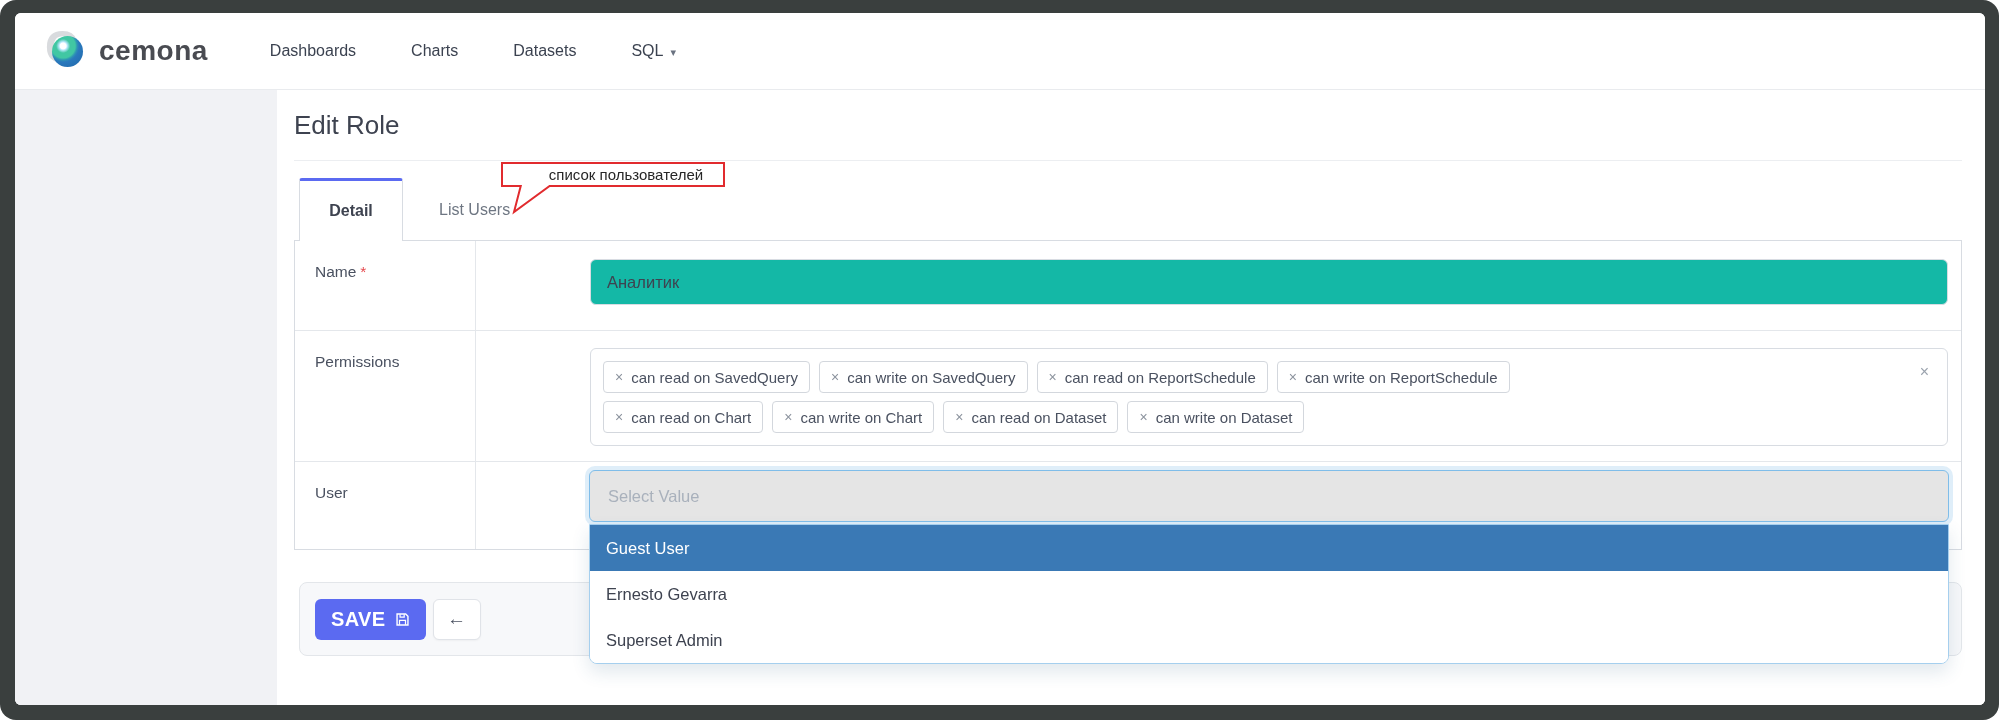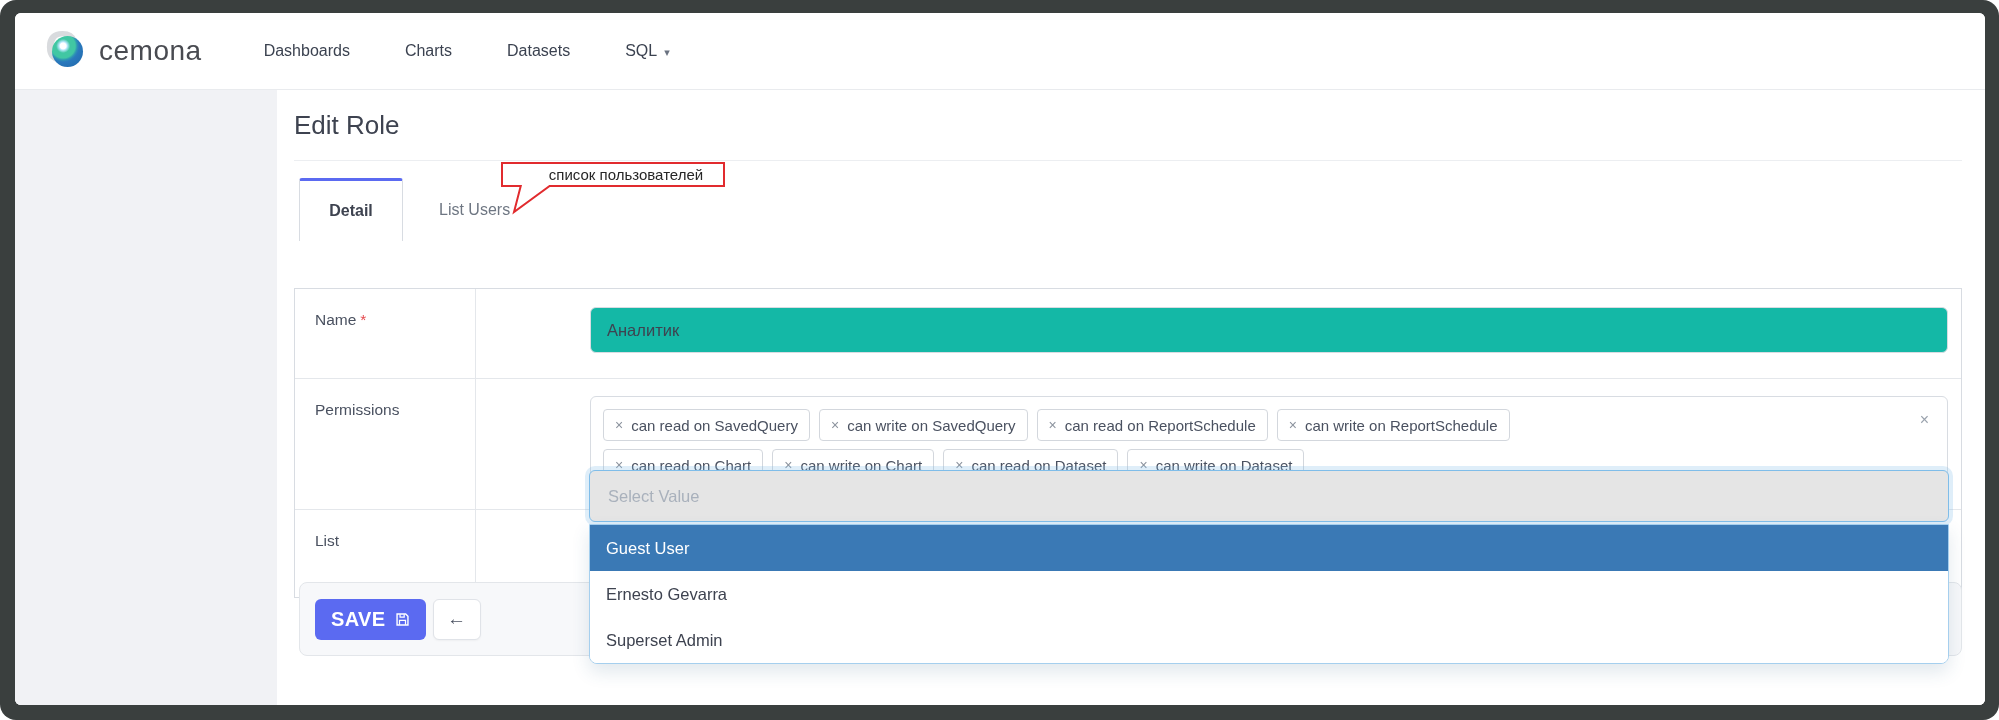--- a/index.html
+++ b/index.html
@@ -7,21 +7,21 @@
   .frame{position:relative;width:1999px;height:720px;background:#3a3f3e;border-radius:16px;overflow:hidden;}
   .screen{position:absolute;left:15px;top:13px;right:14px;bottom:15px;background:#ffffff;border-radius:6px;overflow:hidden;}
 
   
   .navbar{position:absolute;left:0;top:0;right:0;height:77px;background:#ffffff;border-bottom:1px solid #e9ebee;display:flex;align-items:center;}
   .logo{display:flex;align-items:center;margin-left:30px;cursor:pointer;}
   .logo-mark{position:relative;width:44px;height:46px;}
   .logo-c{position:absolute;left:0;top:-8px;font-size:46px;font-weight:700;color:#d9dbde;}
   .logo-globe{position:absolute;left:7px;top:8px;width:31px;height:31px;border-radius:50%;
     background:radial-gradient(circle at 36% 32%, #ffffff 0 3px, #bfe9ff 4px, #41c7a3 7px 12px, #2e94b4 14px, #2a79bd 16px, #1f66a8 100%);}
-  .logo-text{margin-left:10px;font-size:28px;font-weight:400;color:#494b51;letter-spacing:.5px;}
+  .logo-text{margin-left:10px;font-size:28px;font-weight:700;color:#494b51;letter-spacing:.5px;}
   .nav-items{display:flex;align-items:center;margin-left:62px;gap:55px;}
   .nav-item{display:flex;align-items:center;font-size:16px;color:#3b4250;cursor:pointer;}
   .nav-item .caret{font-size:11px;color:#6a7280;margin-left:7px;padding-top:2px;}
 
   
   .main{position:absolute;left:0;top:77px;right:0;bottom:0;background:#f1f2f5;}
   .left-rail{position:absolute;left:0;top:0;bottom:0;width:262px;background:#f1f2f5;}
   .content{position:absolute;left:262px;top:0;right:0;bottom:0;background:#ffffff;}
 
   .page-title{position:absolute;left:17px;top:20px;font-size:26px;font-weight:500;color:#3e4350;}
@@ -29,21 +29,21 @@
 
   
   .annotation-box{position:absolute;left:224px;top:72px;width:224px;height:25px;background:#ffffff;border:2px solid #e12b2e;z-index:10;display:flex;align-items:center;justify-content:center;font-size:15px;color:#262626;padding-left:26px;}
   .annotation-tail{position:absolute;left:228px;top:95px;z-index:11;}
 
   
   .tab-detail{position:absolute;left:22px;top:88px;width:104px;height:63px;background:#ffffff;border:1px solid #d8dce2;border-top:3px solid #5b6af1;border-bottom:none;border-radius:3px 3px 0 0;display:flex;align-items:center;justify-content:center;font-size:16px;font-weight:700;color:#3e4350;z-index:2;cursor:pointer;}
   .tab-list-users{position:absolute;left:150px;top:88px;height:63px;padding:0 12px;display:flex;align-items:center;font-size:16px;color:#6e7682;z-index:2;cursor:pointer;}
 
   
-  .ftable{position:absolute;left:17px;top:150px;width:1668px;height:310px;border:1px solid #d8dce2;background:#fff;margin-top:48px;}
+  .ftable{position:absolute;left:17px;top:150px;width:1668px;height:310px;border:1px solid #d8dce2;background:#fff;}
   .frow{display:flex;border-bottom:1px solid #e4e7eb;}
   .frow:last-child{border-bottom:none;}
   .frow-name{height:90px;}
   .frow-perms{height:131px;}
   .frow-user{height:87px;}
   .fl{width:181px;border-right:1px solid #e4e7eb;padding:22px 0 0 20px;font-size:15.5px;color:#4a5160;}
   .req{color:#e5484d;margin-left:4px;}
   .fr{flex:1;position:relative;}
 
   .name-input{display:block;margin:18px 13px 0 114px;width:calc(100% - 127px);height:46px;border:1px solid #d8dce2;border-radius:6px;padding:0 16px;font-size:16.5px;color:#3e4350;outline:none;background:#14b8a6;}
@@ -175,21 +175,21 @@
                       </span>
                     </div>
                   </div>
                 <span class="clear-x">×</span>
               </div>
             </div>
           </div>
 
           <div class="frow frow-user">
             <div class="fl">
-              <span>List</span>
+              <span>User</span>
             </div>
             <div class="fr"></div>
           </div>
         </div>
 
         <div class="select-widget">
           <div class="select-box">
             <input type="text" placeholder="Select Value" style="">
           </div>
           <div class="dropdown">

